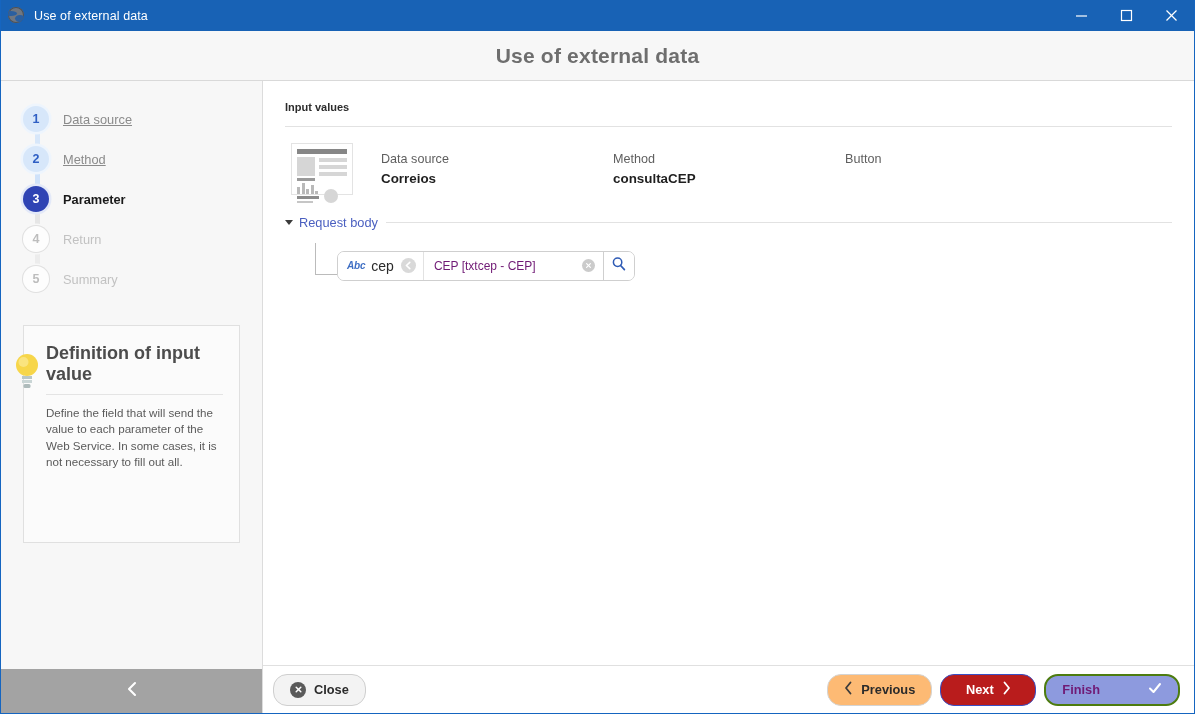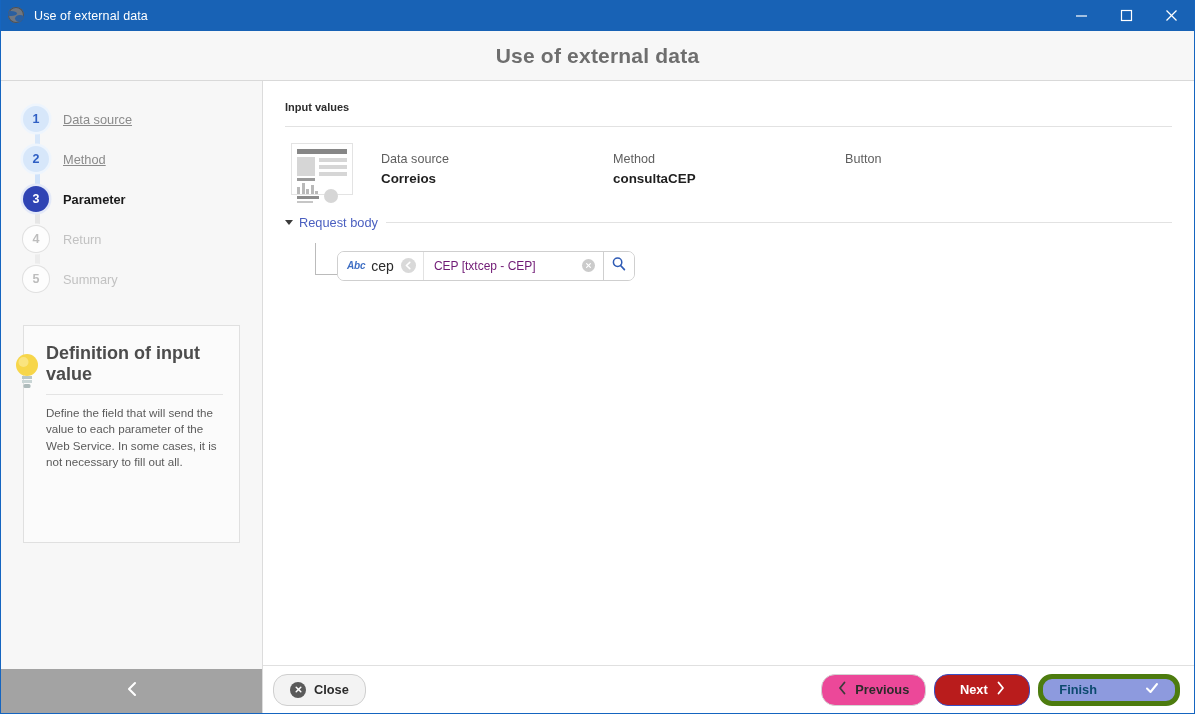--- a/index.html
+++ b/index.html
@@ -261,25 +261,25 @@
   }
   .footer-spacer { flex: 1 1 auto; }
   .btn {
     display: flex; align-items: center; justify-content: center;
     gap: 8px; height: 32px;
     font-size: 12.8px; font-weight: bold;
     border-radius: 14px; cursor: pointer;
     padding: 0 16px; white-space: nowrap;
   }
   .btn-close { background: #f3f3f3; border: 1px solid #cfcfcf; color: #2b2b2b; }
-  .btn-prev  { background: #ec4899; border: 1px solid #d4d4d4; color: #2b2b2b;
+  .btn-prev  { background: #fdba74; border: 1px solid #d4d4d4; color: #2b2b2b;
                min-width: 98px; margin-right: 8px; }
   .btn-next  { background: #b91c1c; border: 1px solid #3b4fc4; color: #ffffff;
                min-width: 96px; margin-right: 8px; }
-  .btn-finish{ background: #8d9ade; border: 5px solid #4d7c0f; color: #0c4a6e;
+  .btn-finish{ background: #8d9ade; border: 2px solid #4d7c0f; color: #701a75;
                min-width: 96px; gap: 48px; }
   .xcirc {
     width: 16px; height: 16px; border-radius: 50%;
     background: #5a5a5a; display: flex;
     align-items: center; justify-content: center; flex: 0 0 16px;
   }
 </style>
 </head>
 <body>
 

